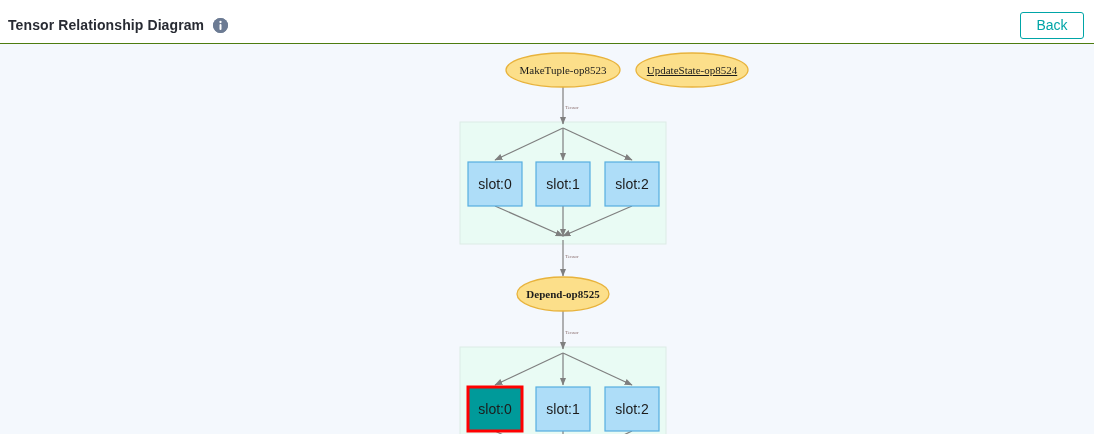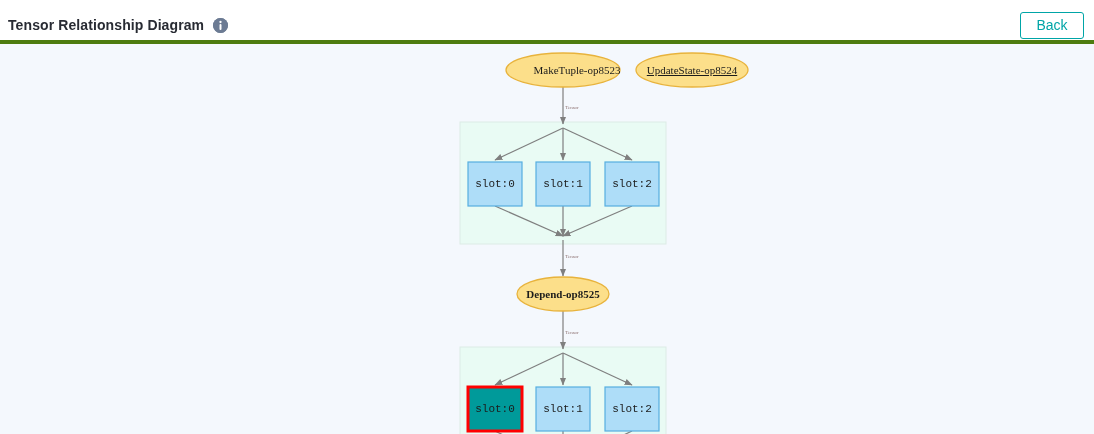--- a/index.html
+++ b/index.html
@@ -33,21 +33,21 @@
   }
 
   
   .header {
     position: absolute;
     left: 0;
     top: 6px;
     width: 1094px;
     height: 38px;
     background: #ffffff;
-    border-bottom: 4px solid #4d7c0f;
+    border-bottom: 1px solid #4d7c0f;
     box-sizing: border-box;
   }
 
   .title-wrap {
     position: absolute;
     left: 8px;
     top: 0;
     height: 38px;
     display: flex;
     align-items: center;
@@ -133,22 +133,22 @@
     position: absolute;
     font-family: "Liberation Serif", serif;
     font-size: 11px;
     color: #1c1c1c;
     white-space: nowrap;
     transform: translate(-50%, -50%);
     pointer-events: none;
   }
   .slot-label {
     position: absolute;
-    font-family: Liberation Mono, monospace;
-    font-size: 11px;
+    font-family: Liberation Sans, sans-serif;
+    font-size: 14px;
     color: #1c1c1c;
     white-space: nowrap;
     transform: translate(-50%, -50%);
     pointer-events: none;
   }
   .edge-label {
     position: absolute;
     font-family: "Liberation Serif", serif;
     font-size: 5px;
     color: #8a6e6e;
@@ -221,21 +221,21 @@
           <ellipse cx="563" cy="250" rx="46" ry="17" fill="#fcdf8a" stroke="#e8b33c" stroke-width="1.3"></ellipse>
         </g>
     </svg>
     <div id="overlay">
         <div class="slot-label" style="left: 495px; top: 140px;">slot:0</div>
         <div class="slot-label" style="left: 563px; top: 140px;">slot:1</div>
         <div class="slot-label" style="left: 632px; top: 140px;">slot:2</div>
         <div class="slot-label" style="left: 495px; top: 365px;">slot:0</div>
         <div class="slot-label" style="left: 563px; top: 365px;">slot:1</div>
         <div class="slot-label" style="left: 632px; top: 365px;">slot:2</div>
-        <div class="node-label" style="left: 563px; top: 26px; padding-left: 28px;">MakeTuple-op8523</div>
+        <div class="node-label" style="left: 563px; top: 26px;">MakeTuple-op8523</div>
         <div class="node-label" style="left: 692px; top: 26px; text-decoration: underline;">UpdateState-op8524</div>
         <div class="node-label" style="left: 563px; top: 250px; font-weight: bold;">Depend-op8525</div>
         <div class="edge-label" style="left: 572px; top: 63px;">Tensor</div>
         <div class="edge-label" style="left: 572px; top: 212px;">Tensor</div>
         <div class="edge-label" style="left: 572px; top: 288px;">Tensor</div>
       </div>
   </div>
 
 </div>
 

